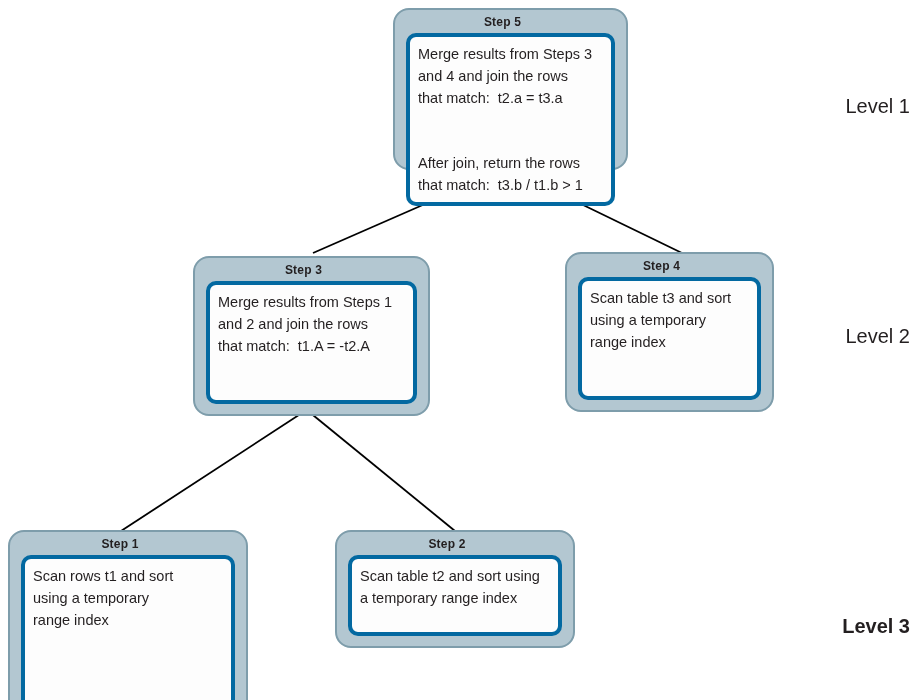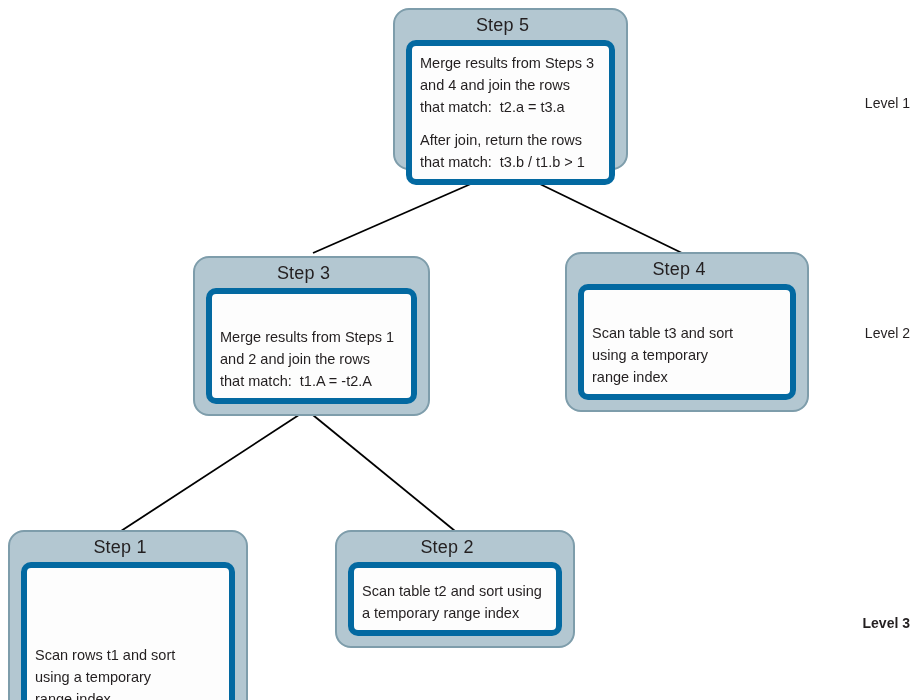--- a/index.html
+++ b/index.html
@@ -30,57 +30,59 @@
     background: #b3c7d1;
     border: 2px solid #7e9dab;
     border-radius: 16px;
     box-sizing: border-box;
     display: flex;
     flex-direction: column;
   }
   .node-title {
     flex: 0 0 auto;
     text-align: center;
-    font-size: 18px;
+    font-size: 12px;
     padding: 5px 16px 4px 0;
     letter-spacing: 0.2px;
+    font-weight: bold;
   }
   .node-body {
     flex: 1 1 auto;
     margin: 0 11px 10px 11px;
     background: #fdfdfd;
-    border: 6px solid #0369a1;
+    border: 4px solid #0369a1;
     border-radius: 10px;
     box-sizing: border-box;
     display: flex;
     flex-direction: column;
-    justify-content: flex-end;
+    justify-content: flex-start;
     padding: 6px 6px 6px 8px;
+    gap: 32px;
   }
   .node-body p {
     margin: 0 0 11px 0;
     font-size: 14.5px;
     line-height: 22px;
     white-space: pre-wrap;
   }
   .node-body p:last-child { margin-bottom: 0; }
 
   
   #node-step5 { left: 393px; top: 8px;   width: 235px; height: 162px; }
   #node-step3 { left: 193px; top: 256px; width: 237px; height: 160px; }
-  #node-step4 { left: 565px; top: 252px; width: 244px; height: 160px; }
+  #node-step4 { left: 565px; top: 252px; width: 209px; height: 160px; }
   #node-step1 { left: 8px;   top: 530px; width: 240px; height: 204px; }
   #node-step2 { left: 335px; top: 530px; width: 240px; height: 118px; }
 
   .level-label {
     position: absolute;
     right: 5px;
     width: 120px;
     text-align: right;
-    font-size: 14px;
+    font-size: 20px;
   }
   #level-1 { top: 95px; }
   #level-2 { top: 325px; }
   #level-3 { top: 615px; font-weight: bold; }
 </style>
 </head>
 <body>
 
 <div id="canvas">
 

